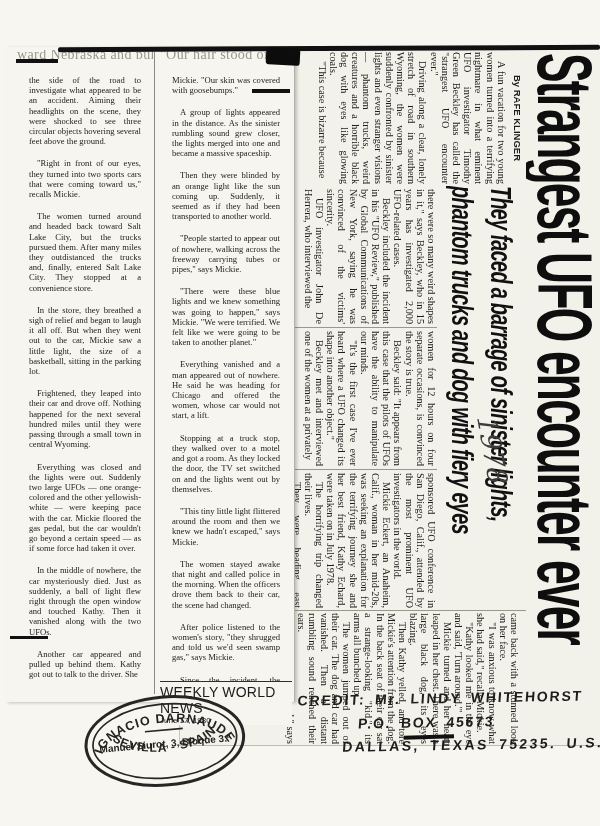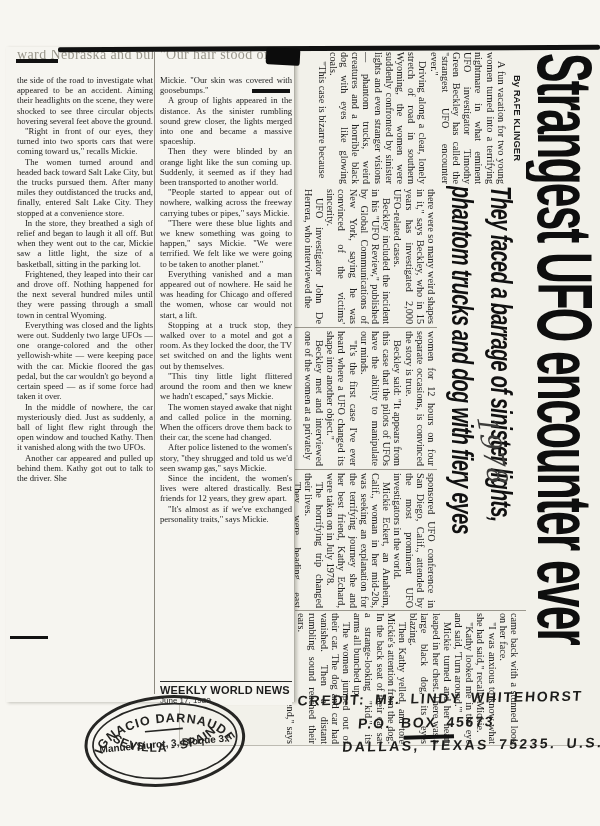--- a/index.html
+++ b/index.html
@@ -51,34 +51,34 @@
   }
 
   
   .pasted {
     position:absolute; left:6px; top:47px; width:288px; height:655px;
     background:#f6f5f0; z-index:20;
     border-right:1px solid #b2b0a7;
     box-shadow:2px 1px 3px rgba(70,65,50,.28);
   }
   .p-news { font-size:8.6px; line-height:10.2px; }
-  .p-news p { margin:0; text-indent:8px; text-align:justify; }
+  .p-news p { margin:12px; text-indent:8px; text-align:justify; }
   .p-col { position:absolute; top:3px; overflow:hidden; height:648px; }
   .p-col1 { left:11px; width:136px; }
   .p-col2 { left:154px; width:132px; }
   .pcol-rule { position:absolute; left:148px; top:5px; bottom:8px; width:1px; background:#8c897f; }
   .cut-line {
     height:9px; overflow:hidden; color:#98958a; font-size:14px;
     white-space:nowrap; letter-spacing:.4px; margin-bottom:16px; filter:blur(.3px);
   }
   .wwn {
     position:absolute; left:154px; top:634px; width:132px;
     background:#f6f5f0; border-top:1.5px solid #2f2f2d; padding-top:2px; z-index:5;
   }
-  .wwn-title { font-family:"Liberation Sans",sans-serif; font-weight:bold; font-size:11px; letter-spacing:.2px; }
+  .wwn-title { font-family:"Liberation Sans",sans-serif; font-weight:normal; font-size:14px; letter-spacing:.2px; }
   .wwn-date  { font-family:"Liberation Sans",sans-serif; font-size:8px; }
 
   
   .ink { position:absolute; background:#111; z-index:40; }
   .ink-topline  { left:58px;  top:46px;  width:542px; height:5px; transform:rotate(-.25deg); border-radius:2px; }
   .ink-blob     { left:266px; top:48px;  width:34px;  height:17px; transform:rotate(3deg); border-radius:3px; background:#0c0c0c; }
   .ink-side     { left:16px;  top:59px;  width:42px;  height:4px; z-index:45; }
   .ink-goose    { left:252px; top:89px;  width:38px;  height:3.5px; z-index:45; }
   .ink-road     { left:10px;  top:636px; width:38px;  height:2.5px; z-index:45; }
   .ink-bande    { left:404px; top:735px; width:50px;  height:4px; transform:rotate(-2deg); }

